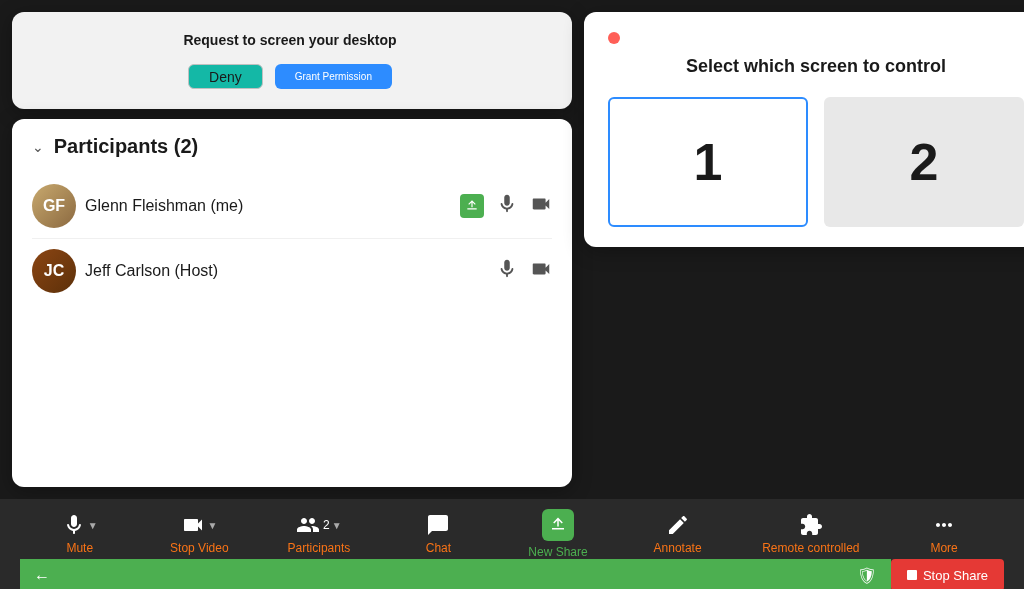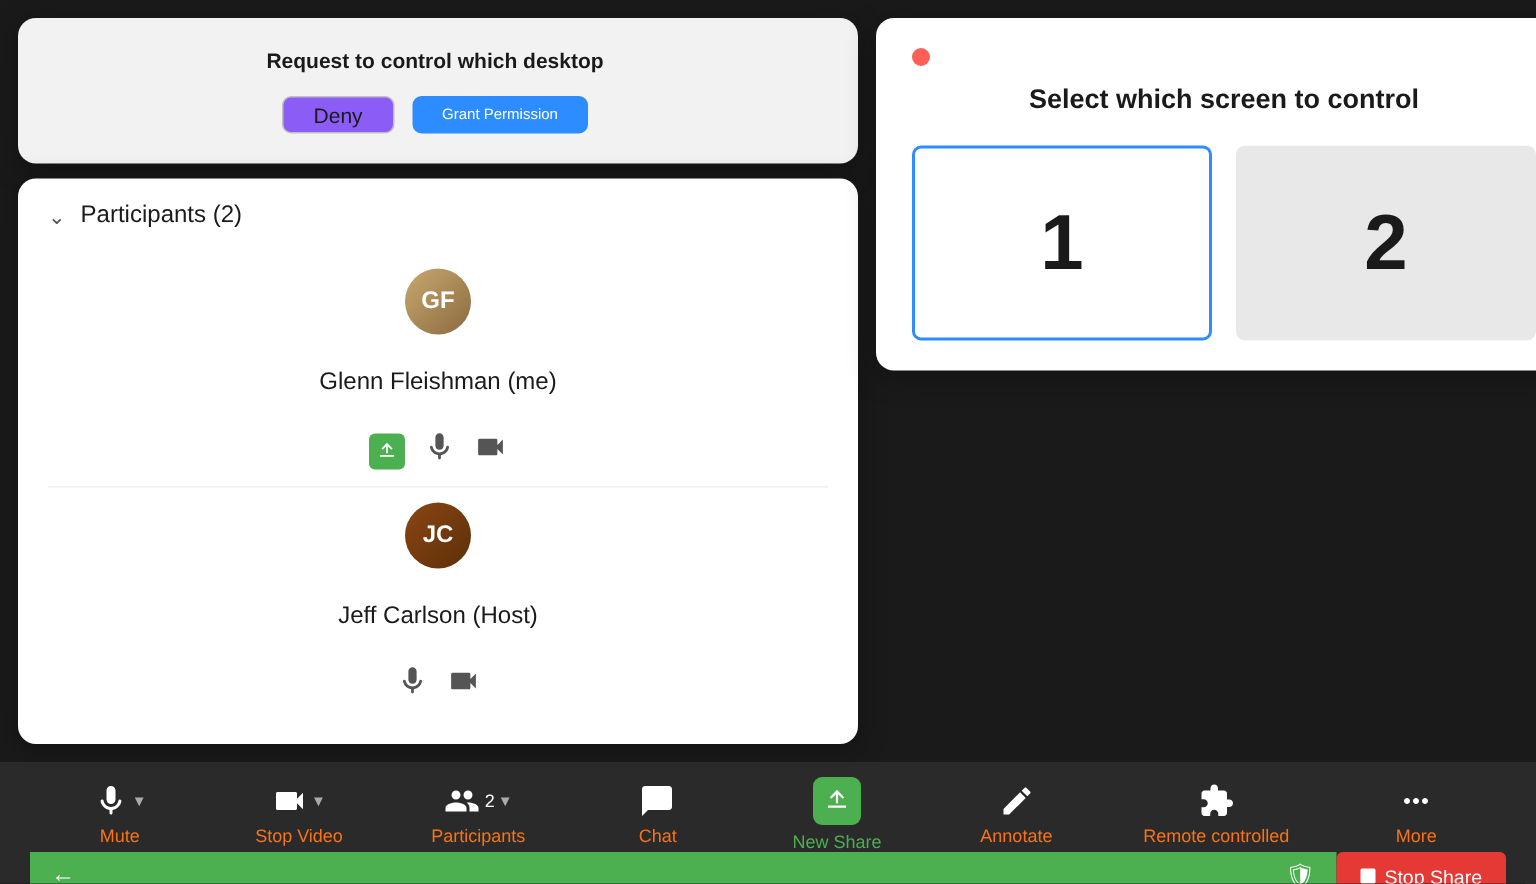--- a/index.html
+++ b/index.html
@@ -81,21 +81,21 @@
     .dialog-buttons {
       display: flex;
       justify-content: center;
       gap: 12px;
     }
 
     .btn-deny {
       padding: 0 20px;
       border: 1px solid #c0c0c0;
       border-radius: 6px;
-      background: #8b5cf6;
+      background: #14b8a6;
       font-size: 14px;
       cursor: pointer;
       color: #1a1a1a;
     }
 
     .btn-grant {
       padding: 7px 20px;
       border: none;
       border-radius: 6px;
       background: #2d8cff;
@@ -121,32 +121,31 @@
       margin-bottom: 16px;
     }
 
     .chevron-down {
       font-size: 14px;
       color: #555;
       cursor: pointer;
     }
 
     .participants-title {
-      font-size: 16px;
-      font-weight: 400;
+      font-size: 20px;
+      font-weight: 700;
       color: #1a1a1a;
     }
 
     .participant-row {
       display: flex;
       align-items: center;
       padding: 10px 0;
       border-bottom: 1px solid #f0f0f0;
-      gap: 23px;
-      flex-direction: column;
+      gap: 9px;
     }
 
     .participant-row:last-child {
       border-bottom: none;
     }
 
     .participant-name {
       flex: 1;
       font-size: 16px;
       color: #1a1a1a;
@@ -403,21 +402,21 @@
     }
   </style>
 </head>
 <body>
 
 <div class="main-area">
 
   <div class="left-col">
 
     <div class="request-dialog">
-      <div class="dialog-title">Request to control which desktop</div>
+      <div class="dialog-title">Request to screen your desktop</div>
       <div class="dialog-buttons">
         <button class="btn-deny">Deny</button>
         <button class="btn-grant">Grant Permission</button>
       </div>
     </div>
 
     <div class="participants-panel">
       <div class="participants-header">
         <span class="chevron-down">⌄</span>
         <span class="participants-title">Participants (2)</span>

